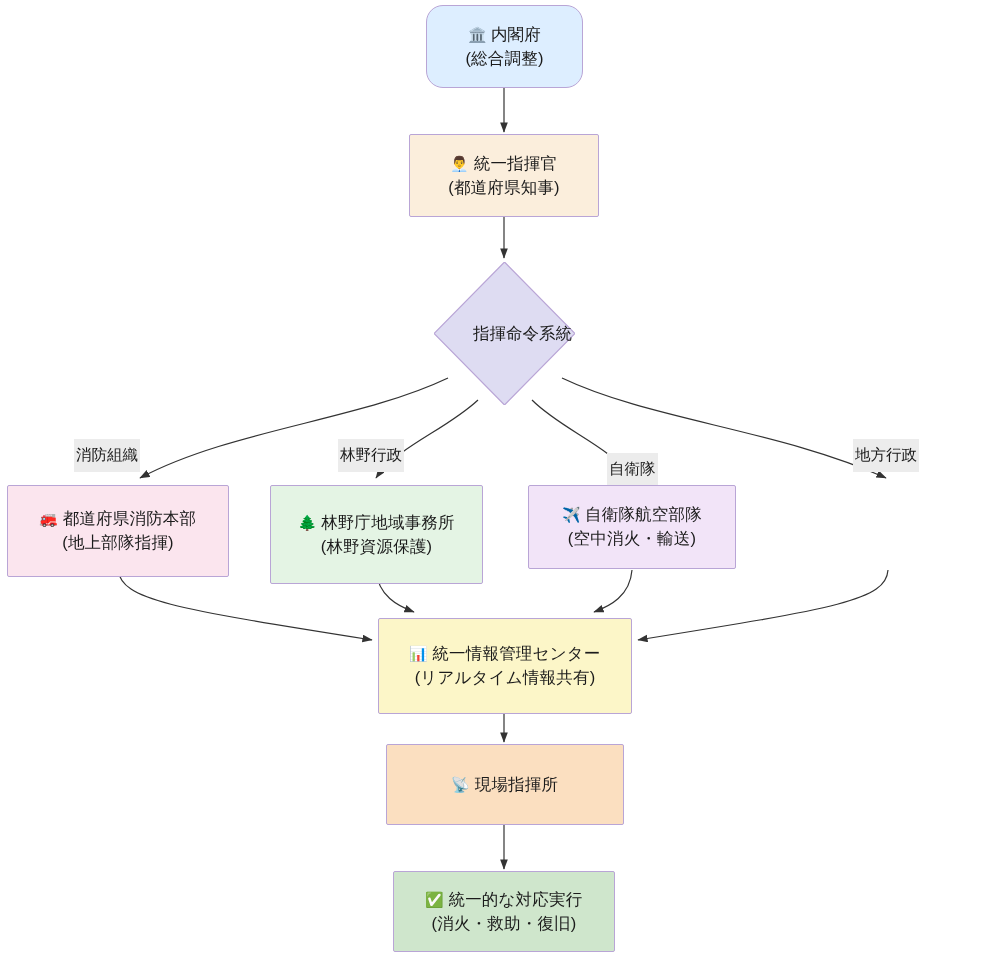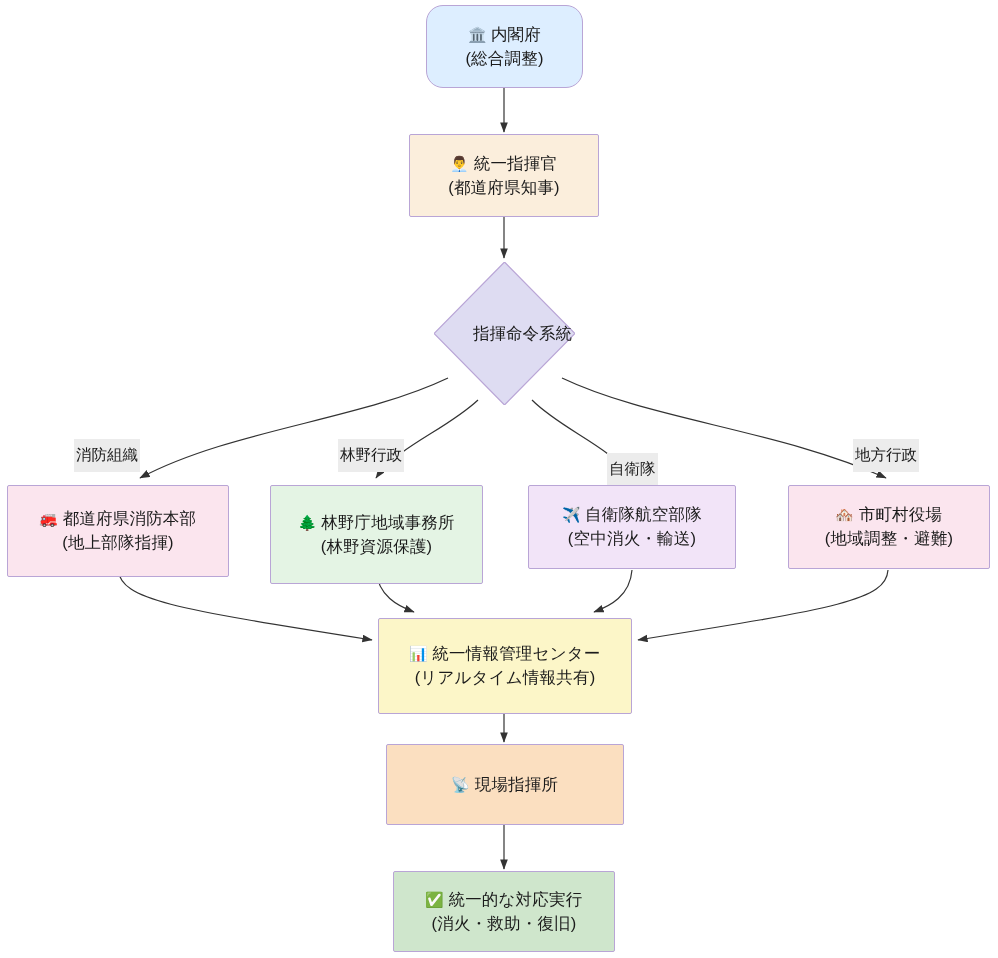--- a/index.html
+++ b/index.html
@@ -151,26 +151,20 @@
     <div class="line2">(林野資源保護)</div>
   </div>
 
   <div class="node" style="left:528px; top:485px; width:208px; height:84px; background:#f2e4f8;">
     <div class="line1">
       <span class="emoji">✈️</span><span>自衛隊航空部隊</span>
     </div>
     <div class="line2">(空中消火・輸送)</div>
   </div>
 
-  <div class="node" style="left:788px; top:485px; width:202px; height:84px; background:#fbe5ee;">
-    <div class="line1">
-      <span class="emoji">🏘️</span><span>市町村役場</span>
-    </div>
-    <div class="line2">(地域調整・避難)</div>
-  </div>
 
   <div class="node" style="left:378px; top:618px; width:254px; height:96px; background:#fcf6c8;">
     <div class="line1">
       <span class="emoji">📊</span><span>統一情報管理センター</span>
     </div>
     <div class="line2">(リアルタイム情報共有)</div>
   </div>
 
   <div class="node" style="left:386px; top:744px; width:238px; height:81px; background:#fbdfc0;">
     <div class="line1">

